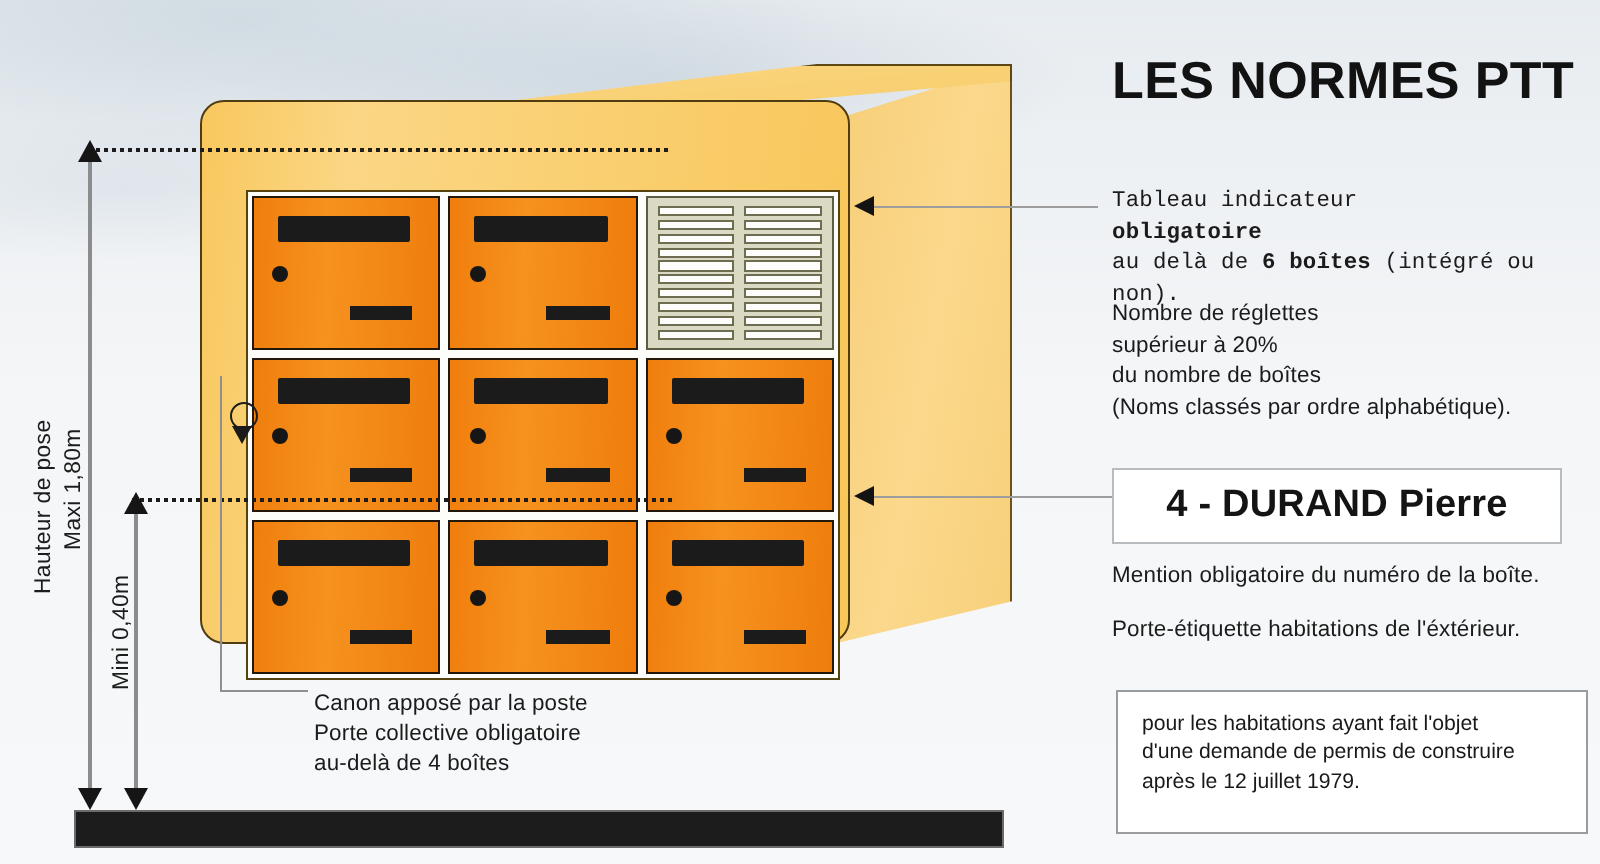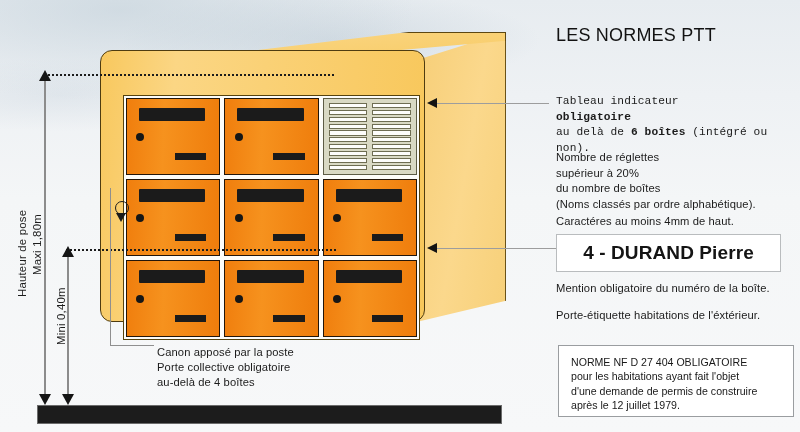--- a/index.html
+++ b/index.html
@@ -14,21 +14,21 @@
     background:
       radial-gradient(ellipse 420px 130px at 120px 10px, rgba(190,205,215,.55), rgba(190,205,215,0) 70%),
       radial-gradient(ellipse 300px 70px at 330px 40px, rgba(175,192,205,.40), rgba(175,192,205,0) 70%),
       radial-gradient(ellipse 250px 50px at 60px 95px, rgba(198,210,220,.35), rgba(198,210,220,0) 72%),
       linear-gradient(180deg,#e7ecf0 0%,#eef1f4 22%,#f4f6f7 46%,#f7f8f9 100%);
   }
 
   
   .rtext{position:absolute;color:#1b1b1b;font-size:11.2px;line-height:15.5px;letter-spacing:.1px;}
   .rtext b{font-weight:bold;}
-  #title{position:absolute;left:556px;top:25px;font-size:18px;font-weight:normal;
+  #title{position:absolute;left:556px;top:25px;font-size:26px;font-weight:bold;
          color:#121212;letter-spacing:.2px;white-space:nowrap;}
 
   .namebox{position:absolute;left:556px;top:234px;width:225px;height:38px;
            background:#fff;border:1px solid #b9bcbe;box-sizing:border-box;
            display:flex;align-items:center;justify-content:center;}
   .namebox span{font-size:19px;font-weight:bold;color:#141414;letter-spacing:.1px;}
 
   .normbox{position:absolute;left:558px;top:345px;width:236px;height:72px;
            background:#fff;border:1px solid #9a9da0;box-sizing:border-box;
            padding:9px 0 0 12px;}
@@ -223,31 +223,29 @@
     </div>
   </div>
 
   <div class="rtext" style="left:556px;top:150px;width:240px;">
     <div>Nombre de réglettes</div>
     <div>supérieur à 20%</div>
     <div>du nombre de boîtes</div>
     <div>(Noms classés par ordre alphabétique).</div>
   </div>
 
-  <div class="rtext" style="left:556px;top:214px;width:240px;">Caractéres au moins 4mm de haut.</div>
 
   <div class="namebox">
     <span>4 - DURAND Pierre</span>
   </div>
 
   <div class="rtext" style="left:556px;top:281px;width:245px;">Mention obligatoire du numéro de la boîte.</div>
   <div class="rtext" style="left:556px;top:308px;width:245px;">Porte-étiquette habitations de l'éxtérieur.</div>
 
   <div class="normbox">
-    <div>NORME NF D 27 404 OBLIGATOIRE</div>
     <div>pour les habitations ayant fait l'objet</div>
     <div>d'une demande de permis de construire</div>
     <div>après le 12 juillet 1979.</div>
   </div>
 
   <div class="rtext" style="left:157px;top:345px;width:230px;line-height:15px;">
     <div>Canon  apposé par la poste</div>
     <div>Porte collective obligatoire</div>
     <div>au-delà de 4 boîtes</div>
   </div>

